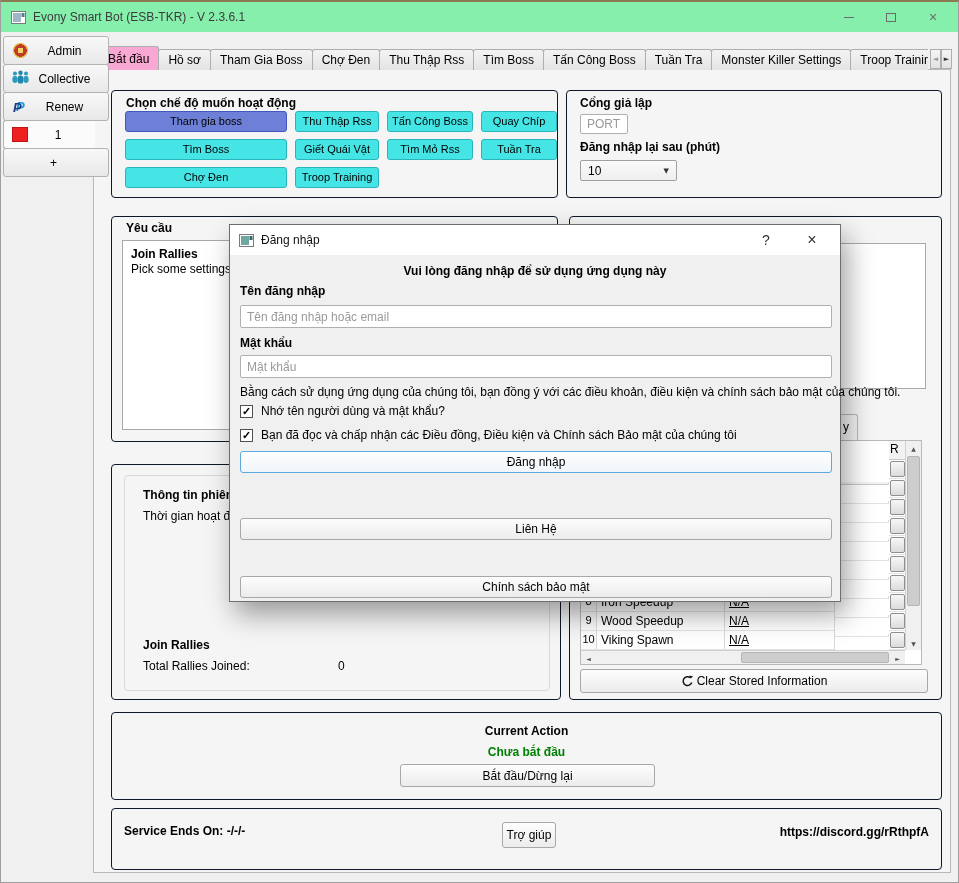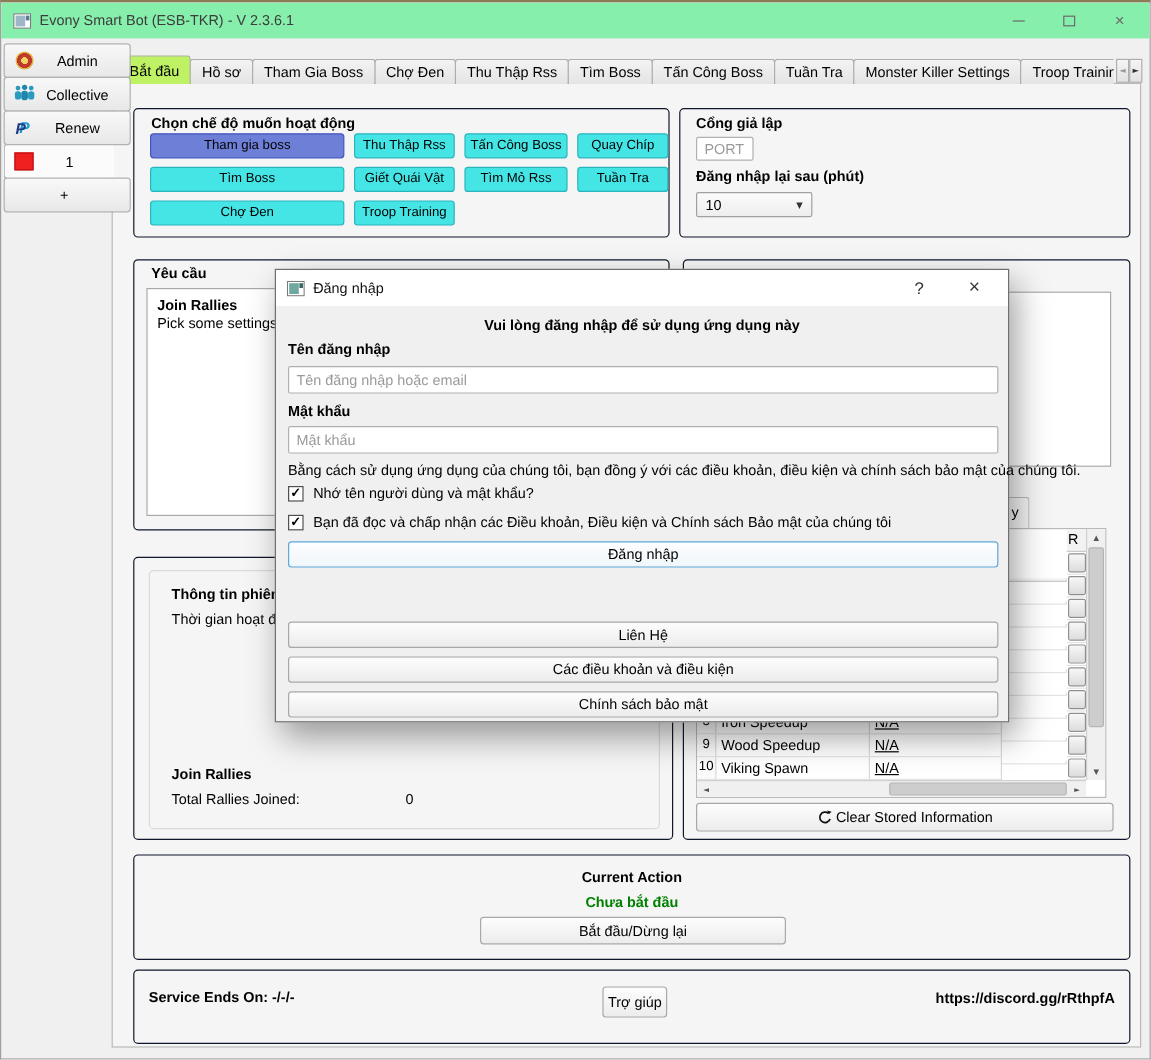--- a/index.html
+++ b/index.html
@@ -32,21 +32,21 @@
   .pp-icon .p1{ position:absolute; left:3px; top:0; color:#179bd7; }
   .pp-icon .p2{ position:absolute; left:0; top:1px; color:#253b80; }
   
   .pane{ position:absolute; left:92px; top:67px; width:858px; height:804px;
     border:1px solid #b9b9b9; background:#f5f5f5; z-index:1; }
   .tabbar{ position:absolute; left:97px; top:44px; width:830px; height:24px;
     display:flex; overflow:hidden; z-index:3; }
   .tab{ flex:0 0 auto; padding:0 9px; height:21px; margin-top:3px; line-height:20px; white-space:nowrap;
     background:linear-gradient(#f3f3f3,#e4e4e4); border:1px solid #aeaeae; border-bottom:none;
     border-radius:3px 3px 0 0; margin-right:-1px; }
-  .tab.active{ background:#bef264; height:24px; margin-top:0; line-height:24px; z-index:2; position:relative; }
+  .tab.active{ background:#f9a8d4; height:24px; margin-top:0; line-height:24px; z-index:2; position:relative; }
   .tab-scroll{ position:absolute; top:47px; width:11px; height:20px; background:linear-gradient(#f5f5f5,#e2e2e2);
     border:1px solid #aeaeae; font-size:7px; display:flex; align-items:center; justify-content:center;
     font-family:"DejaVu Sans", sans-serif; z-index:3; }
   
   .gbox{ position:absolute; border:1px solid #0f172a; border-radius:4px; z-index:2; }
   .gb-title{ position:absolute; font-weight:bold; white-space:nowrap; }
   .listbox{ position:absolute; background:#fff; border:1px solid #a9a9a9; }
   .btn{ background:linear-gradient(#fdfdfd,#ececec); border:1px solid #a8a8a8; border-radius:3px;
     display:flex; align-items:center; justify-content:center; white-space:nowrap; }
   
@@ -379,22 +379,21 @@
     <input class="txt dlg-input" style="top: 130px;" placeholder="Mật khẩu">
 
     <div class="abs" style="left:10px; top:160px;">Bằng cách sử dụng ứng dụng của chúng tôi, bạn đồng ý với các điều khoản, điều kiện và chính sách bảo mật của chúng tôi.</div>
 
     <div class="checkrow" style="top:179px;">
       <span class="checkbox">✓</span>
       <span>Nhớ tên người dùng và mật khẩu?</span>
     </div>
     <div class="checkrow" style="top:203px;">
       <span class="checkbox">✓</span>
-      <span>Bạn đã đọc và chấp nhận các Điều khoản, Điều kiện và Chính sách Bảo mật của chúng tôi</span>
+      <span>Bạn đã đọc và chấp nhận các Điều đồng, Điều kiện và Chính sách Bảo mật của chúng tôi</span>
     </div>
 
     <div class="btn dlg-wide-btn login-accent" style="top:226px;">Đăng nhập</div>
     <div class="btn dlg-wide-btn" style="top:293px;">Liên Hệ</div>
-    <div class="btn dlg-wide-btn" style="top:322px;">Các điều khoản và điều kiện</div>
     <div class="btn dlg-wide-btn" style="top:351px;">Chính sách bảo mật</div>
   </div>
 
 </div>
 
 </body></html>

